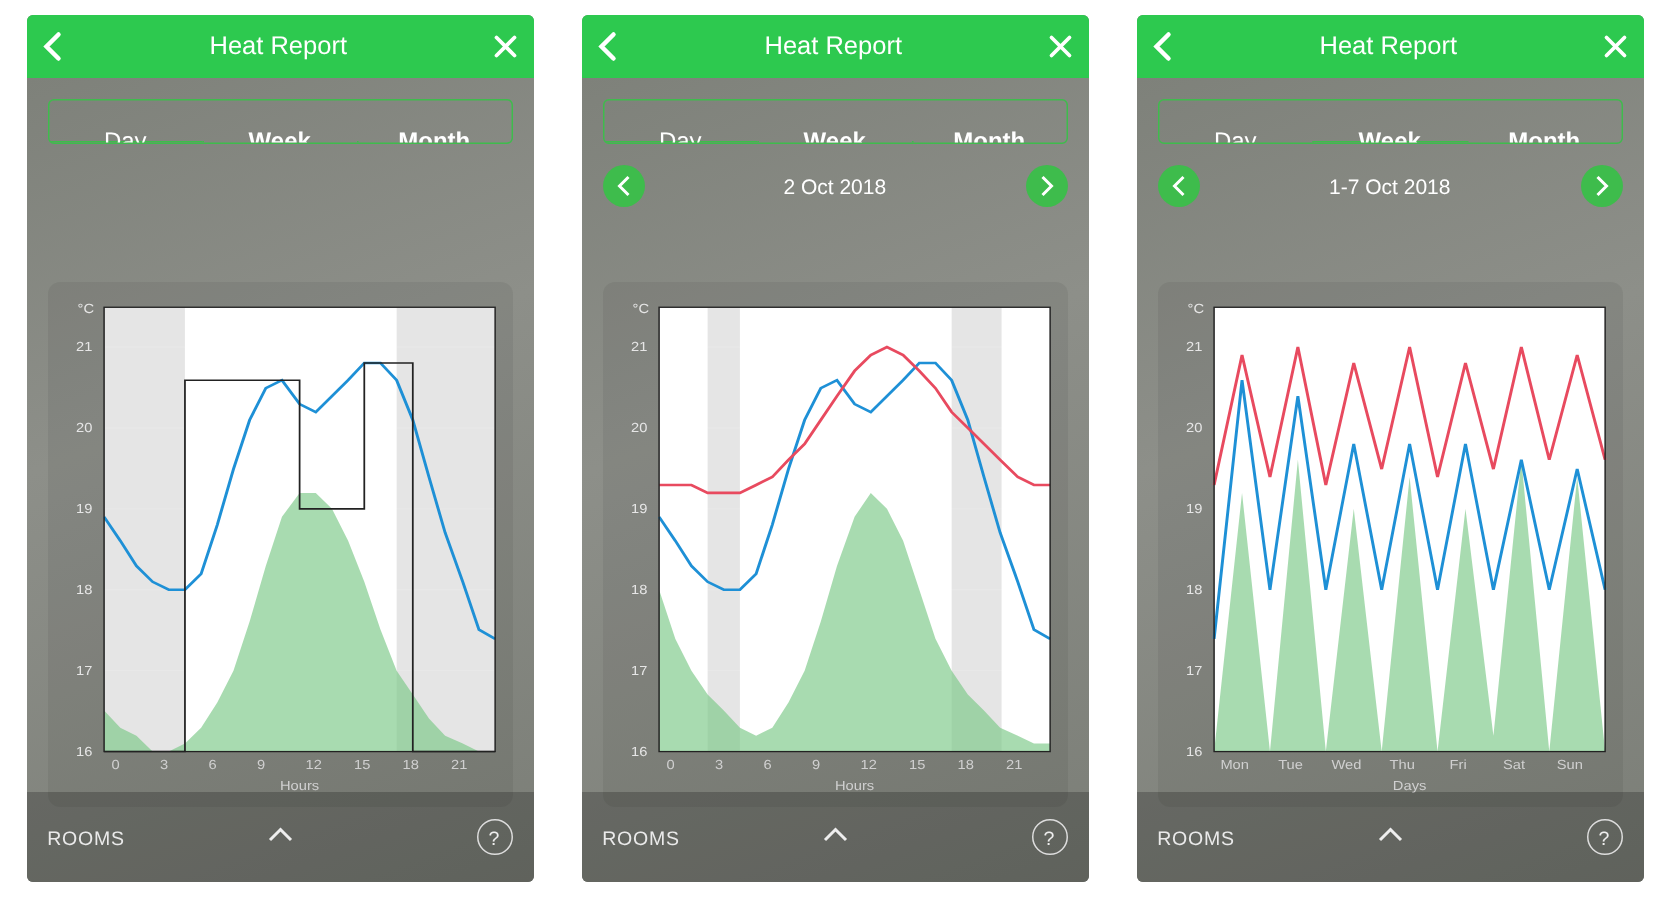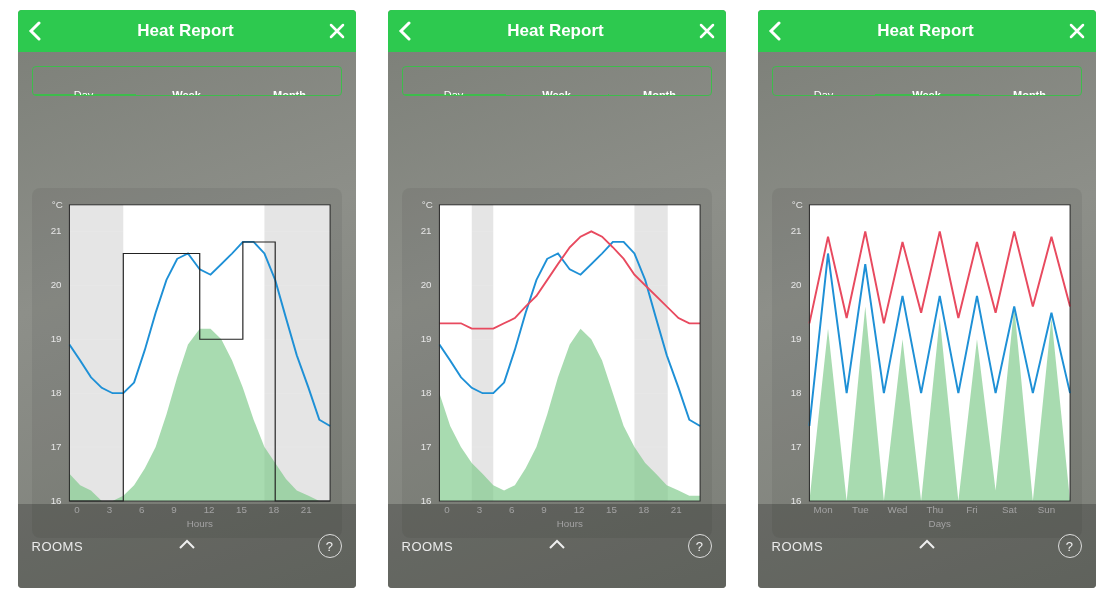--- a/index.html
+++ b/index.html
@@ -6,26 +6,26 @@
     --green:#3ebc4c;
     --green-bright:#2dc94f;
     --panel-bg:#80837c;
     --panel-bg2:#8a8d86;
   }
   html,body{margin:0;padding:0;background:#ffffff;font-family:-apple-system,Helvetica,Arial,sans-serif;}
   body{width:1113px;height:599px;display:flex;gap:32px;padding:10px 8px;box-sizing:border-box;justify-content:center;}
   .phone{width:338px;height:578px;border-radius:4px;overflow:hidden;background:#7d807a;display:flex;flex-direction:column;position:relative;}
   
   .hdr{height:42px;background:var(--green-bright);display:flex;align-items:center;justify-content:space-between;padding:0 10px;color:#fff;}
-  .hdr .title{font-size:17px;font-weight:700;}
+  .hdr .title{font-size:17px;font-weight:400;}
   .hdr svg{display:block;}
   
   .body{flex:1;background:linear-gradient(160deg,#7e817a,#8d8f89 40%,#7b7e77);position:relative;}
   .tabs{display:flex;margin:14px 14px 0;border:1px solid var(--green);border-radius:4px;overflow:hidden;height:28px;}
-  .tab{flex:1;display:flex;align-items:center;justify-content:center;font-size:11px;color:#fff;margin-top:27px;}
+  .tab{flex:1;display:flex;align-items:center;justify-content:center;font-size:16px;color:#fff;margin-top:27px;}
   .tab.active{background:var(--green);}
   .tab + .tab{border-left:1px solid var(--green);font-weight:bold;}
   
   .dnav{display:flex;align-items:center;justify-content:space-between;margin:14px 14px 0;}
   .circ{width:28px;height:28px;border-radius:50%;display:flex;align-items:center;justify-content:center;}
   .circ.on{background:var(--green);}
   .circ.off{background:rgba(62,188,76,0.25);}
   .dlabel{color:#fff;font-size:14px;}
   
   .card{position:absolute;left:14px;right:14px;top:136px;bottom:50px;background:rgba(0,0,0,0.06);border-radius:8px;padding:8px 8px 6px 8px;box-sizing:border-box;}
@@ -35,21 +35,21 @@
   .axlabel{font-size:10px;fill:#d0d0d0;}
   .grid line{stroke:rgba(255,255,255,0.25);stroke-width:0.5;}
   .shade{fill:rgba(0,0,0,0.10);}
   .plotbg{fill:#ffffff;}
   .area-green{fill:rgba(122,200,134,0.65);stroke:none;}
   .line-blue{fill:none;stroke:#1e90d6;stroke-width:2;}
   .line-red{fill:none;stroke:#e84a5f;stroke-width:2;}
   .line-black{fill:none;stroke:#222;stroke-width:1.2;}
   .frame{fill:none;stroke:#222;stroke-width:1;}
   
-  .ftr{position:absolute;left:0;right:0;bottom:0;height:52px;background:rgba(0,0,0,0.22);display:flex;align-items:center;justify-content:space-between;padding:16px 14px;color:#eaeaea;font-size:13px;letter-spacing:0.5px;}
+  .ftr{position:absolute;left:0;right:0;bottom:0;height:52px;background:rgba(0,0,0,0.22);display:flex;align-items:center;justify-content:space-between;padding:4px 14px;color:#eaeaea;font-size:13px;letter-spacing:0.5px;}
   .ftr .mid{position:absolute;left:50%;transform:translateX(-50%);}
   .help{width:22px;height:22px;border:1px solid #ddd;border-radius:50%;display:flex;align-items:center;justify-content:center;font-size:13px;color:#eee;}
 </style>
 </head>
 <body>
 
 <div class="phone">
   <div class="hdr">
     <span>
         <svg width="14" height="20" viewBox="0 0 14 20">
@@ -135,20 +135,33 @@
         <svg width="16" height="16" viewBox="0 0 16 16">
           <path d="M2 2 L14 14 M14 2 L2 14" stroke="#fff" stroke-width="2.5" stroke-linecap="round"></path>
         </svg>
       </span>
   </div>
   <div class="body">
     <div class="tabs">
       <div class="tab active">Day</div>
       <div class="tab">Week</div>
       <div class="tab">Month</div>
+    </div>
+    <div class="dnav">
+      <span class="circ on">
+          <svg width="10" height="14" viewBox="0 0 10 14">
+            <path d="M8 1 L2 7 L8 13" stroke="#fff" stroke-width="2" fill="none"></path>
+          </svg>
+        </span>
+      <span class="dlabel">2 Oct 2018</span>
+      <span class="circ on">
+          <svg width="10" height="14" viewBox="0 0 10 14">
+            <path d="M2 1 L8 7 L2 13" stroke="#fff" stroke-width="2" fill="none"></path>
+          </svg>
+        </span>
     </div>
     <div class="card">
       <svg class="chart" viewBox="0 0 300 380" preserveAspectRatio="none">
         <rect class="plotbg" x="30" y="10" width="266" height="335"></rect>
         <rect class="shade" x="63" y="10" width="22" height="335"></rect>
         <rect class="shade" x="229" y="10" width="34" height="335"></rect>
         <g class="grid">
           <line x1="30" y1="345" x2="296" y2="345"></line>
             <line x1="30" y1="284" x2="296" y2="284"></line>
           <line x1="30" y1="223" x2="296" y2="223"></line>
@@ -201,20 +214,33 @@
           <path d="M2 2 L14 14 M14 2 L2 14" stroke="#fff" stroke-width="2.5" stroke-linecap="round"></path>
         </svg>
       </span>
   </div>
   <div class="body">
     <div class="tabs">
       <div class="tab">Day</div>
       <div class="tab active">Week</div>
       <div class="tab">Month</div>
     </div>
+    <div class="dnav">
+      <span class="circ on">
+          <svg width="10" height="14" viewBox="0 0 10 14">
+            <path d="M8 1 L2 7 L8 13" stroke="#fff" stroke-width="2" fill="none"></path>
+          </svg>
+        </span>
+      <span class="dlabel">1-7 Oct 2018</span>
+      <span class="circ on">
+          <svg width="10" height="14" viewBox="0 0 10 14">
+            <path d="M2 1 L8 7 L2 13" stroke="#fff" stroke-width="2" fill="none"></path>
+          </svg>
+        </span>
+    </div>
     <div class="card">
       <svg class="chart" viewBox="0 0 300 380" preserveAspectRatio="none">
         <rect class="plotbg" x="30" y="10" width="266" height="335"></rect>
         <g class="grid">
           <line x1="30" y1="345" x2="296" y2="345"></line>
             <line x1="30" y1="284" x2="296" y2="284"></line>
           <line x1="30" y1="223" x2="296" y2="223"></line>
             <line x1="30" y1="162" x2="296" y2="162"></line>
           <line x1="30" y1="101" x2="296" y2="101"></line>
             <line x1="30" y1="40" x2="296" y2="40"></line>

